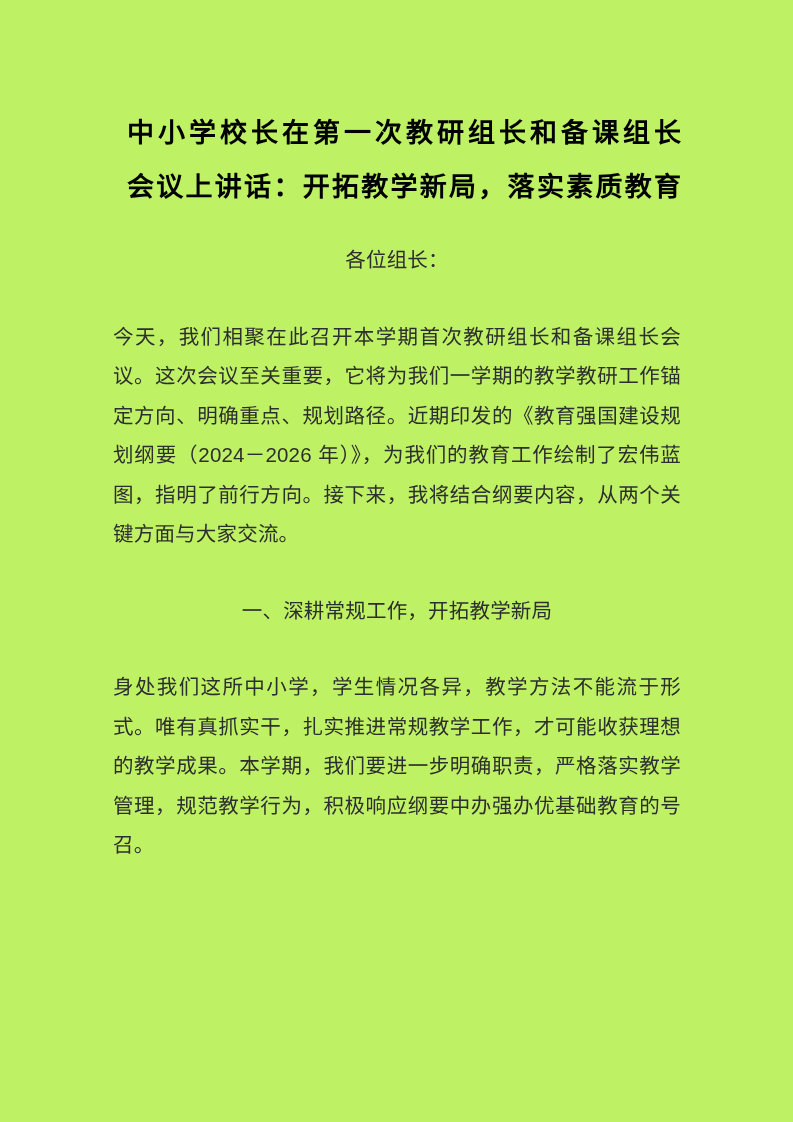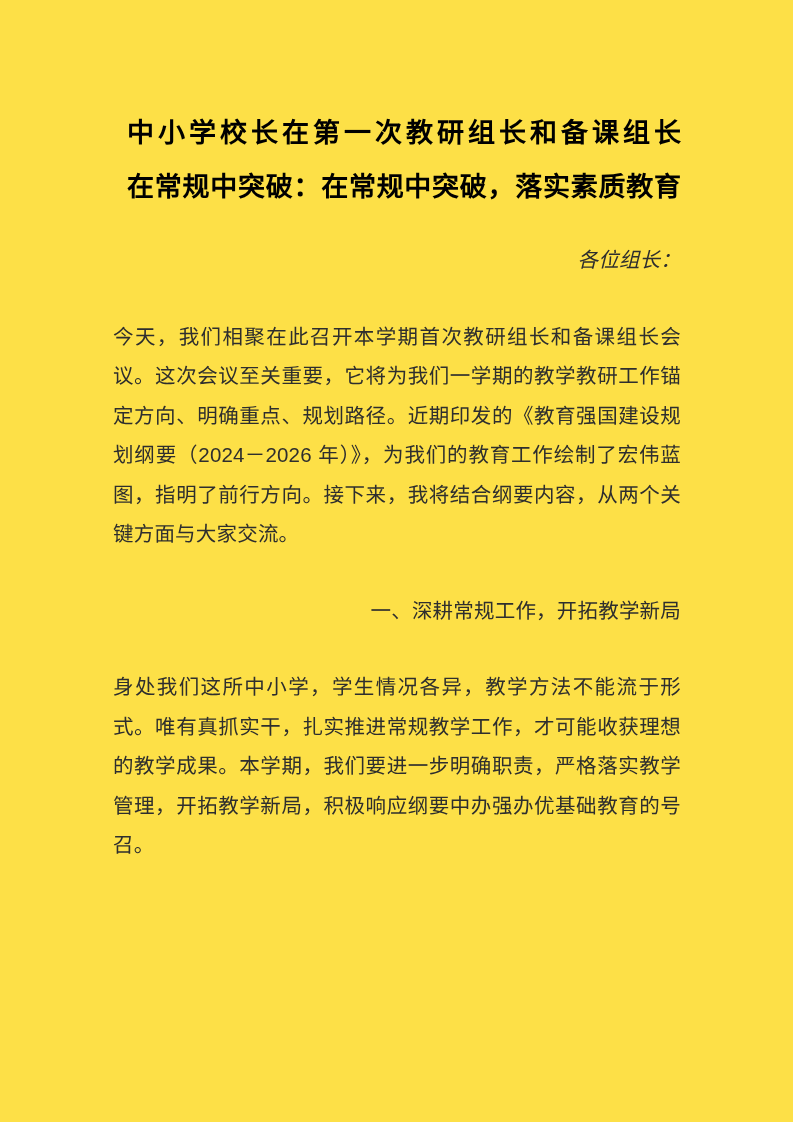--- a/index.html
+++ b/index.html
@@ -9,21 +9,21 @@
     background: #ffffff;
   }
   body {
     font-family: "Liberation Serif", "DejaVu Serif", serif;
   }
   .page {
     position: relative;
     width: 793px;
     height: 1122px;
     margin: 0 auto;
-    background: #fde047;
+    background: #bef264;
     overflow: hidden;
     box-sizing: border-box;
   }
   .content {
     position: absolute;
     left: 113px;
     top: 106px;
     width: 568px;
   }
 
@@ -59,41 +59,40 @@
     text-align: justify;
     text-justify: inter-ideograph;
     margin: 0 0 37px 0;
     letter-spacing: 0.2px;
     word-break: break-all;
   }
   .para:last-child {
     margin-bottom: 0;
   }
   .para.short {
-    text-align: right;
-    font-style: italic;
+    text-align: center;
   }
   .para.heading {
-    text-align: right;
+    text-align: center;
   }
 </style>
 </head>
 <body>
 
 <div class="page">
   <div class="content">
 
     <h1 class="doc-title">
       <span class="tline">中小学校长在第一次教研组长和备课组长</span>
-      <span class="tline last">在常规中突破：在常规中突破，落实素质教育</span>
+      <span class="tline last">会议上讲话：开拓教学新局，落实素质教育</span>
     </h1>
 
     <p class="para short">各位组长：</p>
 
 
     <p class="para">今天，我们相聚在此召开本学期首次教研组长和备课组长会议。这次会议至关重要，它将为我们一学期的教学教研工作锚定方向、明确重点、规划路径。近期印发的《教育强国建设规划纲要（2024－2026 年）》，为我们的教育工作绘制了宏伟蓝图，指明了前行方向。接下来，我将结合纲要内容，从两个关键方面与大家交流。</p>
 
     <p class="para heading">一、深耕常规工作，开拓教学新局</p>
 
-    <p class="para">身处我们这所中小学，学生情况各异，教学方法不能流于形式。唯有真抓实干，扎实推进常规教学工作，才可能收获理想的教学成果。本学期，我们要进一步明确职责，严格落实教学管理，开拓教学新局，积极响应纲要中办强办优基础教育的号召。</p>
+    <p class="para">身处我们这所中小学，学生情况各异，教学方法不能流于形式。唯有真抓实干，扎实推进常规教学工作，才可能收获理想的教学成果。本学期，我们要进一步明确职责，严格落实教学管理，规范教学行为，积极响应纲要中办强办优基础教育的号召。</p>
 
   </div>
 </div>
 
 </body></html>

